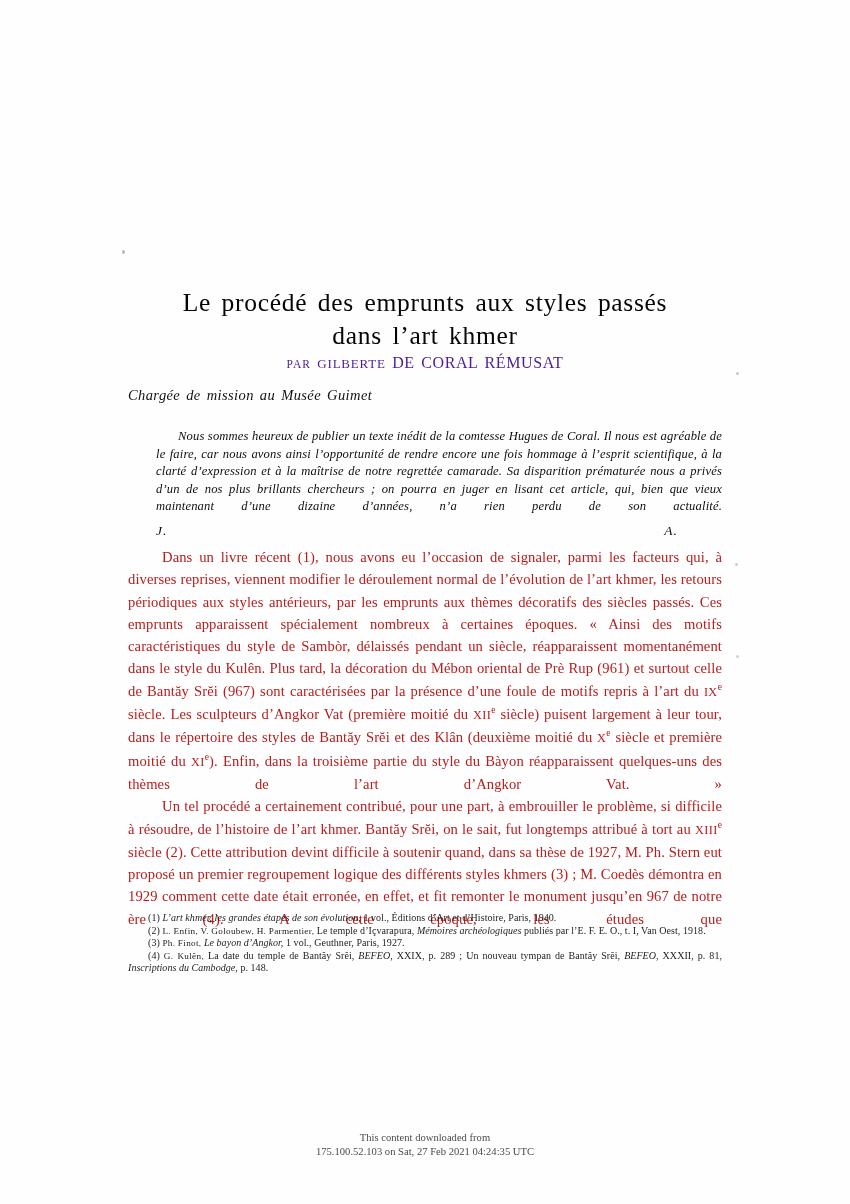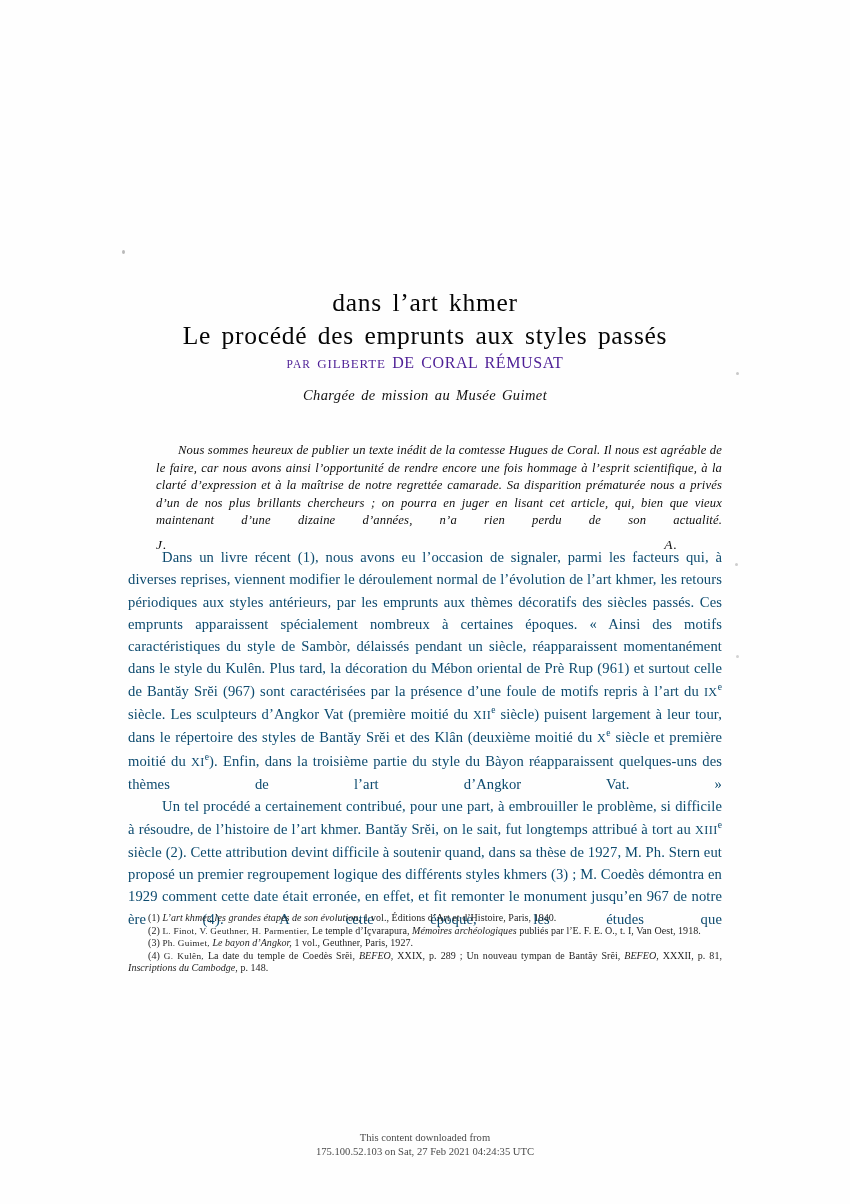--- a/index.html
+++ b/index.html
@@ -69,42 +69,40 @@
   .byline .caps {
     font-size: 16px;
     letter-spacing: 0.6px;
   }
 
   .affiliation {
     position: absolute;
     left: 128px;
     top: 387px;
     width: 594px;
-    text-align: center;
     font-style: italic;
     font-size: 14.5px;
     letter-spacing: 0.4px;
     word-spacing: 2px;
     color: #111;
   }
 
   
   .abstract {
     position: absolute;
     left: 156px;
     top: 428px;
     width: 566px;
     font-style: italic;
     font-size: 12.6px;
     line-height: 17.6px;
     text-align: justify;
     text-align-last: justify;
     letter-spacing: 0.15px;
     color: #0d0d0d;
-    margin-top: 14px;
   }
   .abstract p { margin: 0; text-indent: 22px; }
   .abstract .signature {
     display: block;
     text-align: center;
     margin-top: 6px;
     padding-right: 44px;
     font-size: 13.5px;
     letter-spacing: 1px;
   }
@@ -112,21 +110,21 @@
   
   .body-text {
     position: absolute;
     left: 128px;
     top: 546px;
     width: 594px;
     font-size: 14.6px;
     line-height: 22.3px;
     text-align: justify;
     text-align-last: justify;
-    color: #0c4a6e;
+    color: #b91c1c;
     letter-spacing: 0.1px;
   }
   .body-text p {
     margin: 0;
     text-indent: 34px;
   }
   .body-text sup {
     font-size: 0.66em;
     vertical-align: super;
     line-height: 0;
@@ -177,22 +175,22 @@
 <body>
 
 <div id="page">
 
   <span class="speck s1"></span>
   <span class="speck s2"></span>
   <span class="speck s3"></span>
   <span class="speck s4"></span>
 
   <div class="title-block">
+    <div class="title-line">Le procédé des emprunts aux styles passés</div>
     <div class="title-line">dans l’art khmer</div>
-    <div class="title-line">Le procédé des emprunts aux styles passés</div>
   </div>
 
   <div class="byline">
     <span class="par">PAR</span>
     <span class="sc">GILBERTE</span>
     <span class="caps">DE CORAL RÉMUSAT</span>
   </div>
 
   <div class="affiliation">Chargée de mission au Musée Guimet</div>
 
@@ -201,23 +199,23 @@
     <span class="signature">J. A.</span>
   </div>
 
   <div class="body-text">
     <p><span>Dans un livre récent (1), nous avons eu l’occasion de signaler, parmi les facteurs qui, à diverses reprises, viennent modifier le déroulement normal de l’évolution de l’art khmer, les retours périodiques aux styles antérieurs, par les emprunts aux thèmes décoratifs des siècles passés. Ces emprunts apparaissent spécialement nombreux à certaines époques. « Ainsi des motifs caractéristiques du style de Sambòr, délaissés pendant un siècle, réapparaissent momentanément dans le style du Kulên. Plus tard, la décoration du Mébon oriental de Prè Rup (961) et surtout celle de Bantăy Srĕi (967) sont caractérisées par la présence d’une foule de motifs repris à l’art du </span><span class="sc-roman">IX</span><sup>e</sup><span> siècle. Les sculpteurs d’Angkor Vat (première moitié du </span><span class="sc-roman">XII</span><sup>e</sup><span> siècle) puisent largement à leur tour, dans le répertoire des styles de Bantăy Srĕi et des Klân (deuxième moitié du </span><span class="sc-roman">X</span><sup>e</sup><span> siècle et première moitié du </span><span class="sc-roman">XI</span><sup>e</sup><span>). Enfin, dans la troisième partie du style du Bàyon réapparaissent quelques-uns des thèmes de l’art d’Angkor Vat. »</span></p>
     <p><span>Un tel procédé a certainement contribué, pour une part, à embrouiller le problème, si difficile à résoudre, de l’histoire de l’art khmer. Bantăy Srĕi, on le sait, fut longtemps attribué à tort au </span><span class="sc-roman">XIII</span><sup>e</sup><span> siècle (2). Cette attribution devint difficile à soutenir quand, dans sa thèse de 1927, M. Ph. Stern eut proposé un premier regroupement logique des différents styles khmers (3) ; M. Coedès démontra en 1929 comment cette date était erronée, en effet, et fit remonter le monument jusqu’en 967 de notre ère (4). A cette époque, les études que</span></p>
   </div>
 
   <div class="footnotes">
     <p><span>(1)</span> <i>L’art khmer, les grandes étapes de son évolution,</i><span> 1 vol., Éditions d’Art et d’Histoire, Paris, 1940.</span></p>
-    <p><span>(2)</span> <span class="fsc">L. Finot, V. Geuthner, H. Parmentier,</span><span> Le temple d’Içvarapura, </span><i>Mémoires archéologiques</i><span> publiés par l’E. F. E. O., t. I, Van Oest, 1918.</span></p>
-    <p><span>(3)</span> <span class="fsc">Ph. Guimet,</span><i> Le bayon d’Angkor,</i><span> 1 vol., Geuthner, Paris, 1927.</span></p>
-    <p><span>(4)</span> <span class="fsc">G. Kulên,</span><span> La date du temple de Coedès Srĕi, </span><i>BEFEO</i><span>, XXIX, p. 289 ; Un nouveau tympan de Bantăy Srĕi, </span><i>BEFEO</i><span>, XXXII, p. 81, </span><i>Inscriptions du Cambodge</i><span>, p. 148.</span></p>
+    <p><span>(2)</span> <span class="fsc">L. Enfin, V. Goloubew, H. Parmentier,</span><span> Le temple d’Içvarapura, </span><i>Mémoires archéologiques</i><span> publiés par l’E. F. E. O., t. I, Van Oest, 1918.</span></p>
+    <p><span>(3)</span> <span class="fsc">Ph. Finot,</span><i> Le bayon d’Angkor,</i><span> 1 vol., Geuthner, Paris, 1927.</span></p>
+    <p><span>(4)</span> <span class="fsc">G. Kulên,</span><span> La date du temple de Bantăy Srĕi, </span><i>BEFEO</i><span>, XXIX, p. 289 ; Un nouveau tympan de Bantăy Srĕi, </span><i>BEFEO</i><span>, XXXII, p. 81, </span><i>Inscriptions du Cambodge</i><span>, p. 148.</span></p>
   </div>
 
   <div class="jstor-footer">
     <div>This content downloaded from</div>
     <div>175.100.52.103 on Sat, 27 Feb 2021 04:24:35 UTC</div>
   </div>
 
 </div>
 
 </body></html>

